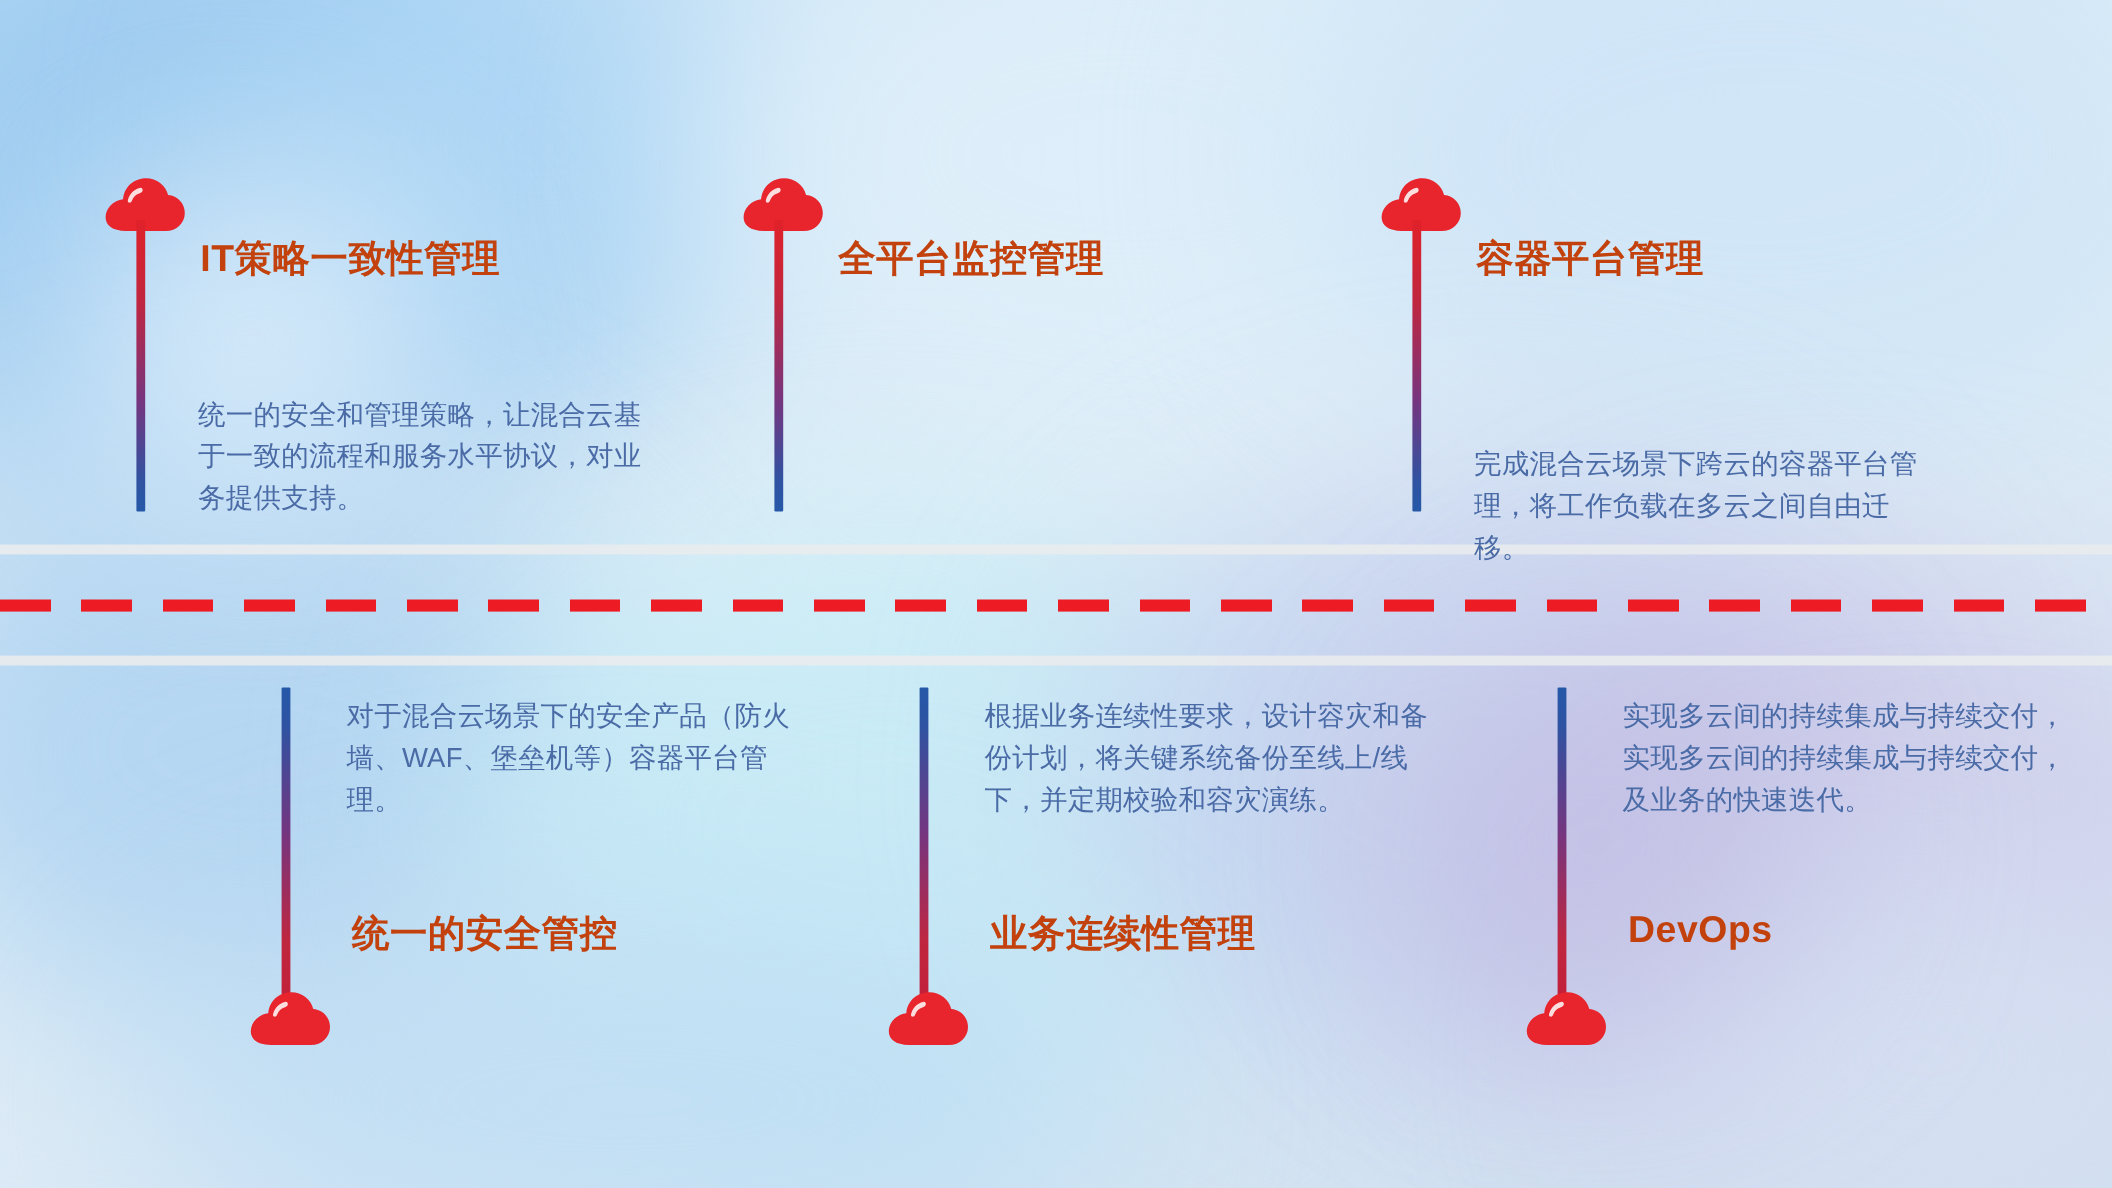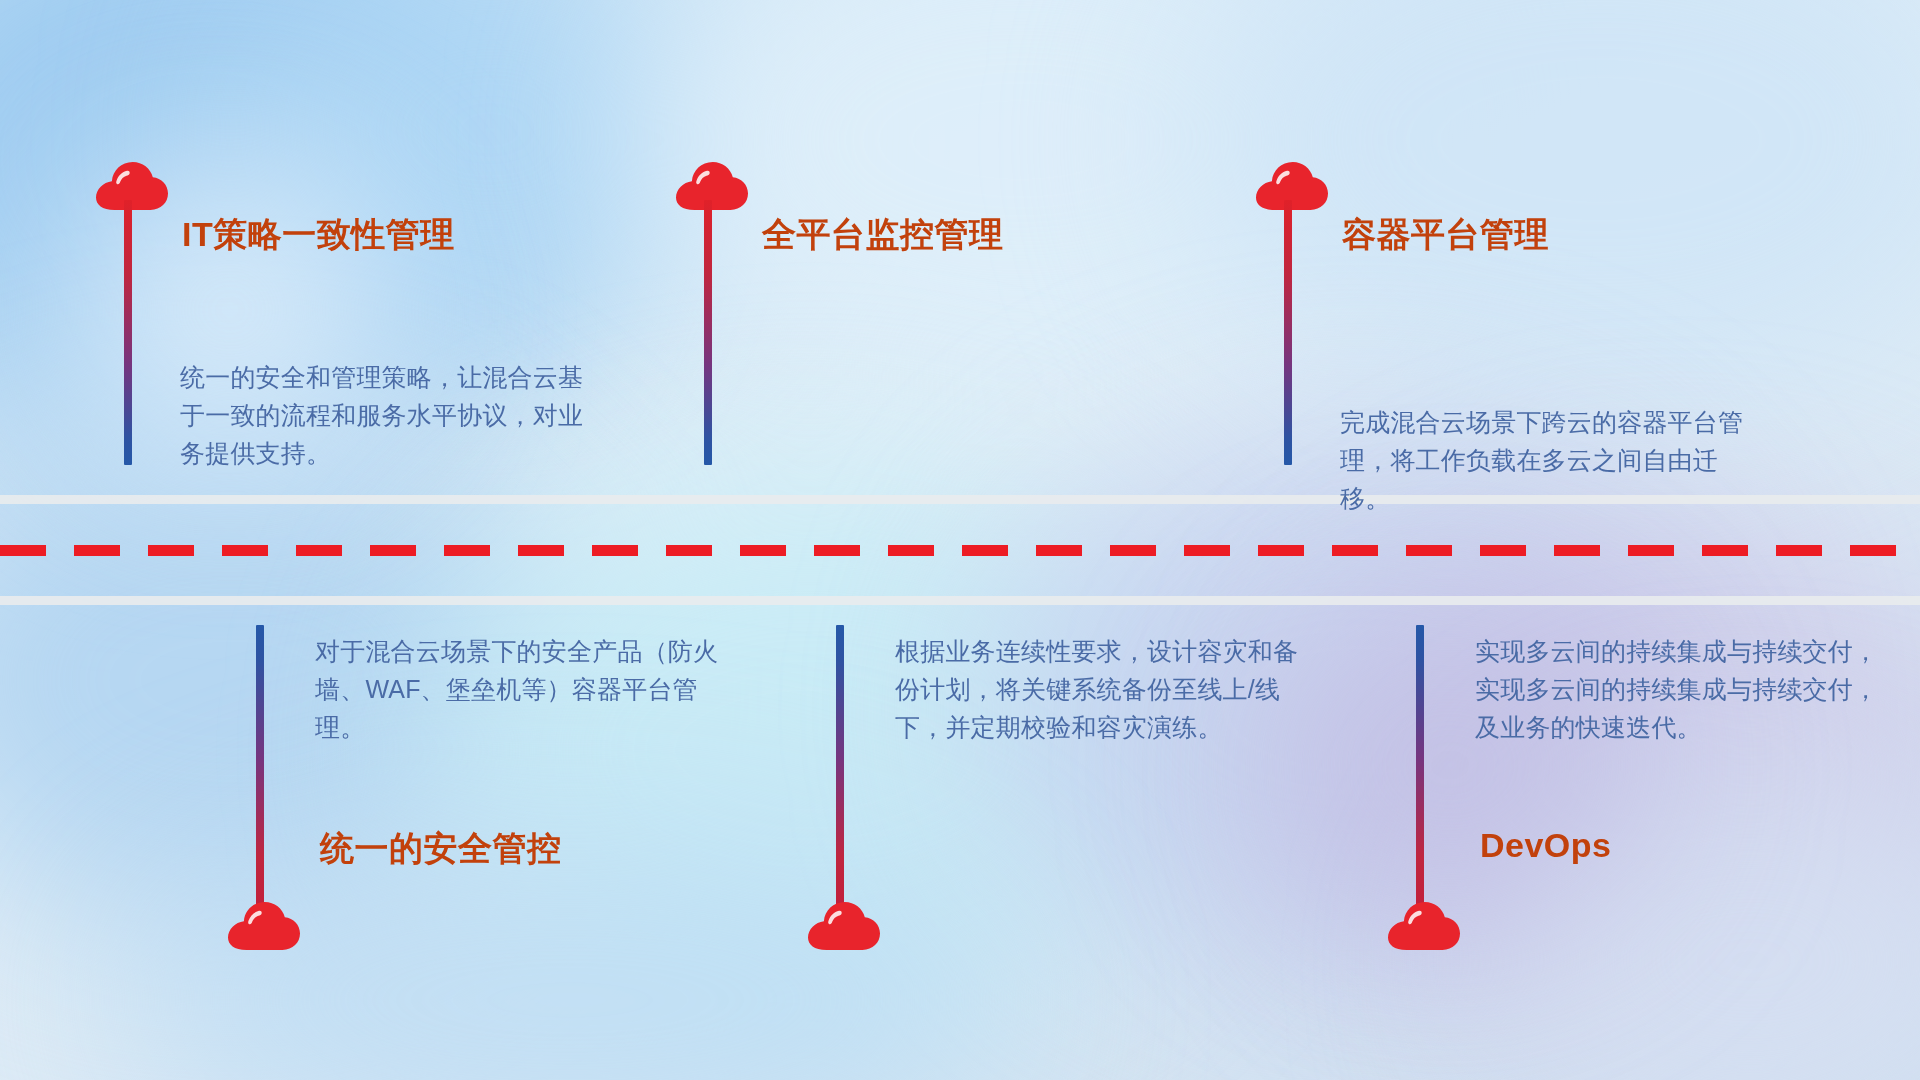--- a/index.html
+++ b/index.html
@@ -139,20 +139,23 @@
         <path fill="#ffffff" opacity=".85" d="M22.6 20.6c1.7-5.1 5.6-8.6 10.4-9.8 1.9-.5 3.1.9 2.6 2.6-.4 1.5-1.7 2-3.1 2.4-3 .9-5.3 3.2-6.4 6.3-.5 1.5-1.4 2.5-2.8 2.1-1.4-.4-1.3-2-0.7-3.6z"></path>
       </svg>
   </div>
 
   <div class="marker">
     <div class="bar bar-bottom" style="left:836px;top:625px;width:8px;height:290px;position:absolute;"></div>
   </div>
   <div class="col" style="left:895px;top:632px;width:420px;">
     <div class="para">根据业务连续性要求，设计容灾和备份计划，将关键系统备份至线上/线下，并定期校验和容灾演练。</div>
   </div>
+  <div class="col" style="left:900px;top:826px;">
+    <div class="heading">业务连续性管理</div>
+  </div>
   <div class="cloud" style="left:806px;top:900px;">
     <svg viewBox="0 0 76 52">
         <path fill="#e8242c" d="M20.5 50h36c10.2 0 17.5-7.3 17.5-16.4 0-8.6-6.5-15.6-15.2-16.3C56.6 8.5 48.5 2 38.8 2 27.4 2 18.6 10.4 17.9 21.2 9.2 22.3 2 29.3 2 37.6 2 44.8 8 50 20.5 50z"></path>
         <path fill="#ffffff" opacity=".85" d="M22.6 20.6c1.7-5.1 5.6-8.6 10.4-9.8 1.9-.5 3.1.9 2.6 2.6-.4 1.5-1.7 2-3.1 2.4-3 .9-5.3 3.2-6.4 6.3-.5 1.5-1.4 2.5-2.8 2.1-1.4-.4-1.3-2-0.7-3.6z"></path>
       </svg>
   </div>
 
   <div class="marker">
     <div class="bar bar-bottom" style="left:1416px;top:625px;width:8px;height:290px;position:absolute;"></div>
   </div>

